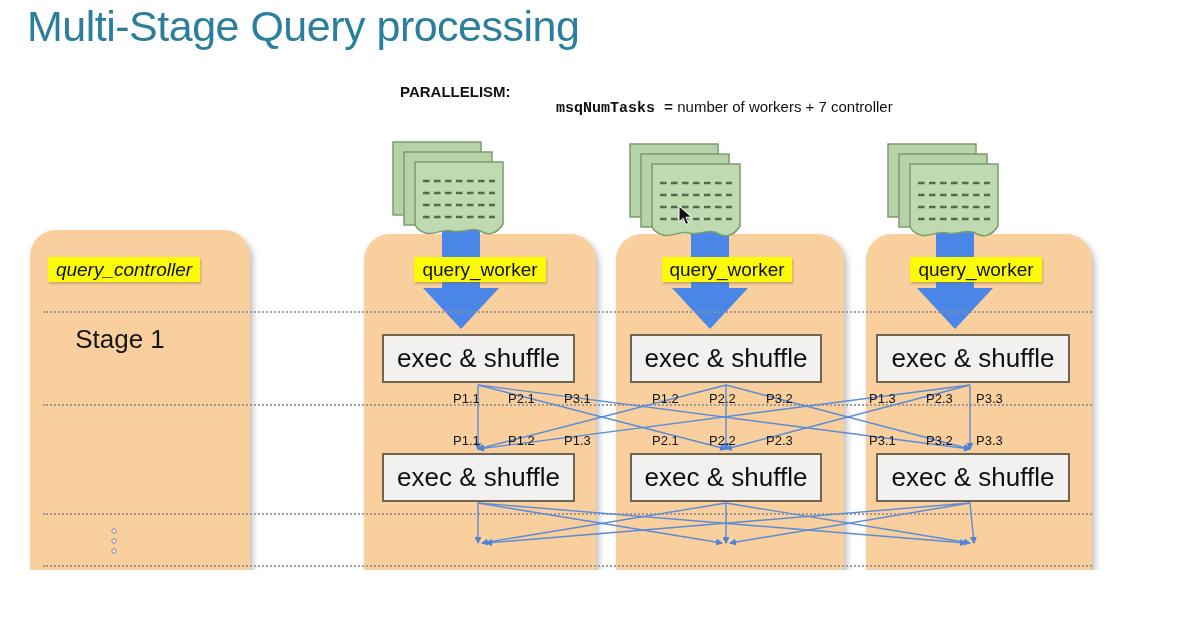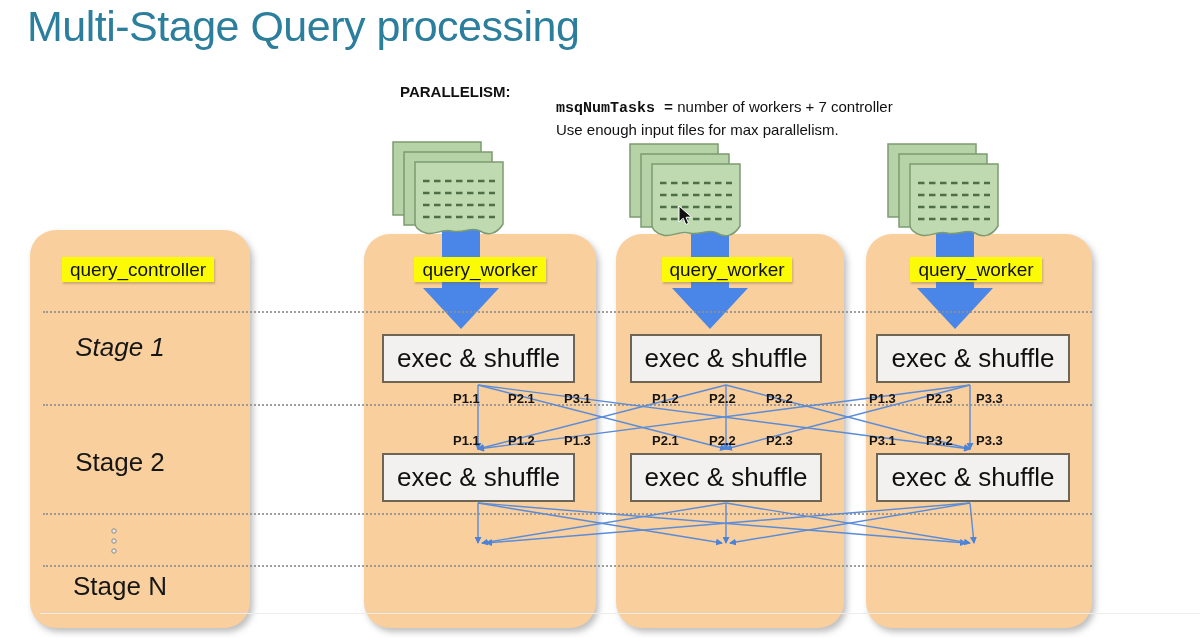--- a/index.html
+++ b/index.html
@@ -1,16 +1,16 @@
 <!DOCTYPE html>
 <html><head>
 <meta charset="utf-8">
 <style>
   html,body{margin:0;padding:0;background:#fff;}
-  .slide{position:relative;width:1200px;height:638px;background:#ffffff;overflow:hidden;
+  .slide{position:relative;width:1200px;height:570px;background:#ffffff;overflow:hidden;
          font-family:"Liberation Sans",sans-serif;color:#141414;}
 
   .title{position:absolute;left:27px;top:2px;font-size:43px;font-weight:400;
          color:#2b7e9c;letter-spacing:-0.5px;}
 
   .par-head{position:absolute;left:400px;top:83px;font-size:15px;font-weight:bold;color:#111;}
   .par-body{position:absolute;left:556px;top:96px;font-size:15px;line-height:21px;color:#111;}
   .par-body b{font-weight:bold;font-family:Liberation Mono, monospace;}
 
   .panel{position:absolute;background:#f9cf9e;border-radius:26px;
@@ -21,56 +21,55 @@
   .panel.w3{left:866px;top:234px;width:226px;height:394px;}
 
   .dotline{position:absolute;left:43px;width:1049px;height:0;
            border-top:2px dotted #8f8f8f;opacity:.85;z-index:3;}
   .faintline{position:absolute;left:40px;top:613px;width:1160px;height:0;
              border-top:1px solid #ececec;z-index:1;}
 
   .ylabel{position:absolute;height:25px;background:#fbfb05;color:#101010;
           font-size:19px;line-height:25px;text-align:center;z-index:7;
           box-shadow:1px 2px 2px rgba(120,100,40,.35);}
-  .ylabel.ctrl{left:62px;top:257px;width:152px;}
+  .ylabel.ctrl{left:48px;top:257px;width:152px;font-style:italic;}
   .ylabel.lw1{left:414px;top:257px;width:132px;}
   .ylabel.lw2{left:662px;top:257px;width:130px;}
   .ylabel.lw3{left:910px;top:257px;width:132px;}
 
   .stage{position:absolute;left:30px;width:180px;text-align:center;
          font-size:26px;color:#161616;z-index:4;}
-  .stage.s1{top:332px;font-style:italic;} .stage.s2{top:447px;} .stage.sn{top:571px;text-align:center;}
+  .stage.s1{top:324px;} .stage.s2{top:447px;} .stage.sn{top:571px;text-align:center;}
 
   .execbox{position:absolute;height:45px;background:#f2f1ef;border:2px solid #6f6555;
            display:flex;align-items:center;justify-content:center;
            font-size:26px;color:#101010;z-index:5;}
   .execbox.r1{top:334px;} .execbox.r2{top:453px;}
   .execbox.c1{left:382px;width:189px;}
   .execbox.c2{left:630px;width:188px;}
   .execbox.c3{left:876px;width:190px;}
 
-  .plabel{position:absolute;font-size:13px;font-weight:bold;color:#141414;z-index:6;}
+  .plabel{position:absolute;font-size:13px;font-weight:normal;color:#141414;z-index:6;}
 
   .bigarrow{position:absolute;top:205px;z-index:2;}
   .docstack{position:absolute;z-index:4;}
   .shuffle{position:absolute;left:0;top:0;z-index:5;pointer-events:none;}
   .dots{position:absolute;left:108px;top:527px;z-index:4;}
   .cursor{position:absolute;left:678px;top:205px;z-index:9;}
 </style>
 </head>
 <body>
 
 <div class="slide">
 
   <div class="title">Multi-Stage Query processing</div>
 
   <div class="par-head">PARALLELISM:</div>
   <div class="par-body">
     <div><b>msqNumTasks =</b><span> number of workers + 7 controller</span></div>
-    <div>Use enough input files for max parallelism.</div>
   </div>
 
   <div class="panel controller"></div>
   <div class="panel w1"></div>
   <div class="panel w2"></div>
   <div class="panel w3"></div>
 
   <div class="dotline" style="top:311px"></div>
   <div class="dotline" style="top:404px"></div>
   <div class="dotline" style="top:513px"></div>
@@ -120,21 +119,20 @@
         <line x1="31" y1="76" x2="103" y2="76"></line>
     </g>
   </svg>
 
   <div class="ylabel ctrl">query_controller</div>
   <div class="ylabel lw1">query_worker</div>
   <div class="ylabel lw2">query_worker</div>
   <div class="ylabel lw3">query_worker</div>
 
   <div class="stage s1">Stage 1</div>
-  <div class="stage s2">Stage 2</div>
   <div class="stage sn">Stage N</div>
 
   <svg class="dots" width="12" height="30" viewBox="0 0 12 30">
     <circle cx="6" cy="4" r="2.2" fill="#e9e9e9" stroke="#8a8a8a"></circle>
     <circle cx="6" cy="14" r="2.2" fill="#e9e9e9" stroke="#8a8a8a"></circle>
     <circle cx="6" cy="24" r="2.2" fill="#e9e9e9" stroke="#8a8a8a"></circle>
   </svg>
 
   <div class="execbox r1 c1">exec &amp; shuffle</div>
   <div class="execbox r1 c2">exec &amp; shuffle</div>

